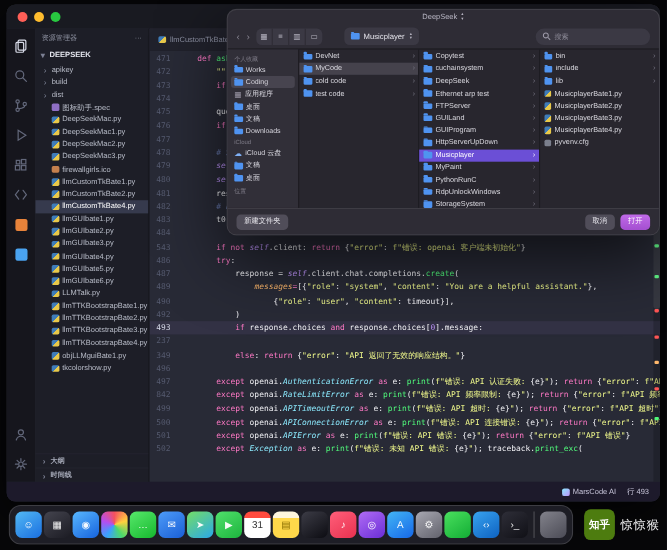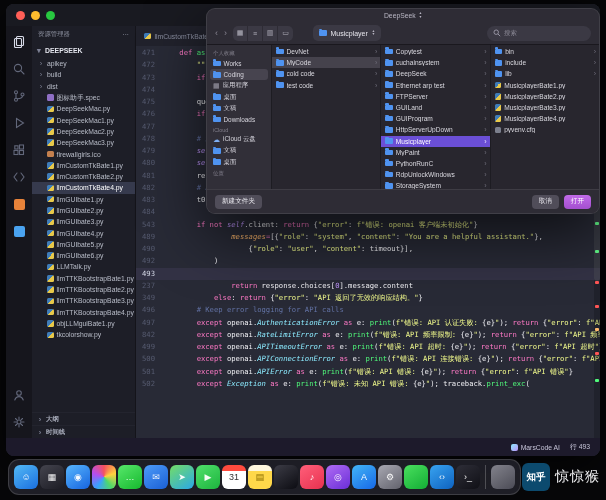--- a/index.html
+++ b/index.html
@@ -82,22 +82,22 @@
 .dlg-footer{height:24px;flex:0 0 24px;border-top:1px solid rgba(255,255,255,.08);display:flex;align-items:center;padding:0 8px;gap:5px;background:#2e2c35}
 .btn{height:14px;padding:0 7px;border-radius:4px;background:#504d59;color:#e9e8ee;font-size:6.6px;display:flex;align-items:center}
 .btn.primary{background:linear-gradient(#c06ae8,#a44fd0);color:#fff}
 .f-spacer{flex:1}
 
 .dock{position:absolute;left:8px;bottom:5px;height:36px;background:rgba(46,46,58,.6);border:1px solid rgba(255,255,255,.14);border-radius:11px;display:flex;align-items:center;padding:0 5px;gap:2px;z-index:10}
 .dk{width:24px;height:24px;border-radius:6px;display:flex;align-items:center;justify-content:center;font-size:10px;color:rgba(255,255,255,.95);overflow:hidden}
 .dk span{font-size:9px}
 .dk-sep{width:1px;height:24px;background:rgba(255,255,255,.22);margin:0 3px}
 .zhihu{position:absolute;right:6px;bottom:9px;display:flex;align-items:center;gap:5px;z-index:10}
-.zh-badge{width:28px;height:28px;background:#0c4a6e;border-radius:6px;color:#fff;font-size:9.5px;font-weight:bold;display:flex;align-items:center;justify-content:center}
-.wm{color:#f0f0f2;font-size:14px;letter-spacing:1px}
+.zh-badge{width:28px;height:28px;background:#4d7c0f;border-radius:6px;color:#fff;font-size:9.5px;font-weight:bold;display:flex;align-items:center;justify-content:center}
+.wm{color:#f0f0f2;font-size:11px;letter-spacing:1px}
 </style>
 </head>
 <body>
 
 <div class="screen">
 
   <div class="window">
     <div class="titlebar">
         <span class="tl" style="background: rgb(255, 95, 87);"></span>
         <span class="tl" style="background: rgb(254, 188, 46);"></span>
@@ -389,45 +389,52 @@
             </div>
             <div class="cl">
               <span class="g">484</span>
               <span class="ct"><span>        </span></span>
             </div>
             <div class="cl">
               <span class="g">543</span>
               <span class="ct"><span>        </span><span class="tk-k">if not </span><span class="tk-b">self</span><span class="tk-w">.client: </span><span class="tk-k">return </span><span class="tk-w">{</span><span class="tk-s">"error"</span><span class="tk-w">: </span><span class="tk-s">f"错误: openai 客户端未初始化"</span><span class="tk-w">}</span></span>
             </div>
             <div class="cl">
+              <span class="g">486</span>
+              <span class="ct"><span>        </span><span class="tk-k">try</span><span class="tk-w">:</span></span>
+            </div>
+            <div class="cl">
+              <span class="g">487</span>
+              <span class="ct"><span>            </span><span class="tk-w">response = </span><span class="tk-b">self</span><span class="tk-w">.client.chat.completions.</span><span class="tk-f">create</span><span class="tk-w">(</span></span>
+            </div>
+            <div class="cl">
               <span class="g">489</span>
               <span class="ct"><span>                </span><span class="tk-v">messages</span><span class="tk-k">=</span><span class="tk-w">[{</span><span class="tk-s">"role"</span><span class="tk-w">: </span><span class="tk-s">"system"</span><span class="tk-w">, </span><span class="tk-s">"content"</span><span class="tk-w">: </span><span class="tk-s">"You are a helpful assistant."</span><span class="tk-w">},</span></span>
             </div>
             <div class="cl">
               <span class="g">490</span>
               <span class="ct"><span>                    </span><span class="tk-w">{</span><span class="tk-s">"role"</span><span class="tk-w">: </span><span class="tk-s">"user"</span><span class="tk-w">, </span><span class="tk-s">"content"</span><span class="tk-w">: timeout}],</span></span>
             </div>
             <div class="cl">
               <span class="g">492</span>
               <span class="ct"><span>            </span><span class="tk-w">)</span></span>
             </div>
             <div class="cl cur">
               <span class="g">493</span>
+              <span class="ct"><span>            </span><span class="tk-k">if </span><span class="tk-w">response.choices </span><span class="tk-k">and </span><span class="tk-w">response.choices[</span><span class="tk-n">0</span><span class="tk-w">].message:</span></span>
             </div>
             <div class="cl">
               <span class="g">237</span>
-              <span class="ct"><span>                </span><span class="tk-k">return </span><span class="tk-w">response.choices[</span><span class="tk-n">0</span><span class="tk-w">].message.content</span></span>
             </div>
             <div class="cl">
               <span class="g">349</span>
               <span class="ct"><span>            </span><span class="tk-k">else</span><span class="tk-w">: </span><span class="tk-k">return </span><span class="tk-w">{</span><span class="tk-s">"error"</span><span class="tk-w">: </span><span class="tk-s">"API 返回了无效的响应结构。"</span><span class="tk-w">}</span></span>
             </div>
             <div class="cl">
               <span class="g">496</span>
-              <span class="ct"><span>        </span><span class="tk-c"># Keep error logging for API calls</span></span>
             </div>
             <div class="cl">
               <span class="g">497</span>
               <span class="ct"><span>        </span><span class="tk-k">except </span><span class="tk-w">openai.</span><span class="tk-y">AuthenticationError</span><span class="tk-k"> as </span><span class="tk-w">e: </span><span class="tk-f">print</span><span class="tk-w">(</span><span class="tk-s">f"错误: API 认证失败: </span><span class="tk-w">{e}</span><span class="tk-s">"</span><span class="tk-w">); </span><span class="tk-k">return </span><span class="tk-w">{</span><span class="tk-s">"error"</span><span class="tk-w">: </span><span class="tk-s">f"API 认证失败"</span></span>
             </div>
             <div class="cl">
               <span class="g">842</span>
               <span class="ct"><span>        </span><span class="tk-k">except </span><span class="tk-w">openai.</span><span class="tk-y">RateLimitError</span><span class="tk-k"> as </span><span class="tk-w">e: </span><span class="tk-f">print</span><span class="tk-w">(</span><span class="tk-s">f"错误: API 频率限制: </span><span class="tk-w">{e}</span><span class="tk-s">"</span><span class="tk-w">); </span><span class="tk-k">return </span><span class="tk-w">{</span><span class="tk-s">"error"</span><span class="tk-w">: </span><span class="tk-s">f"API 频率限制"</span></span>
             </div>
             <div class="cl">

